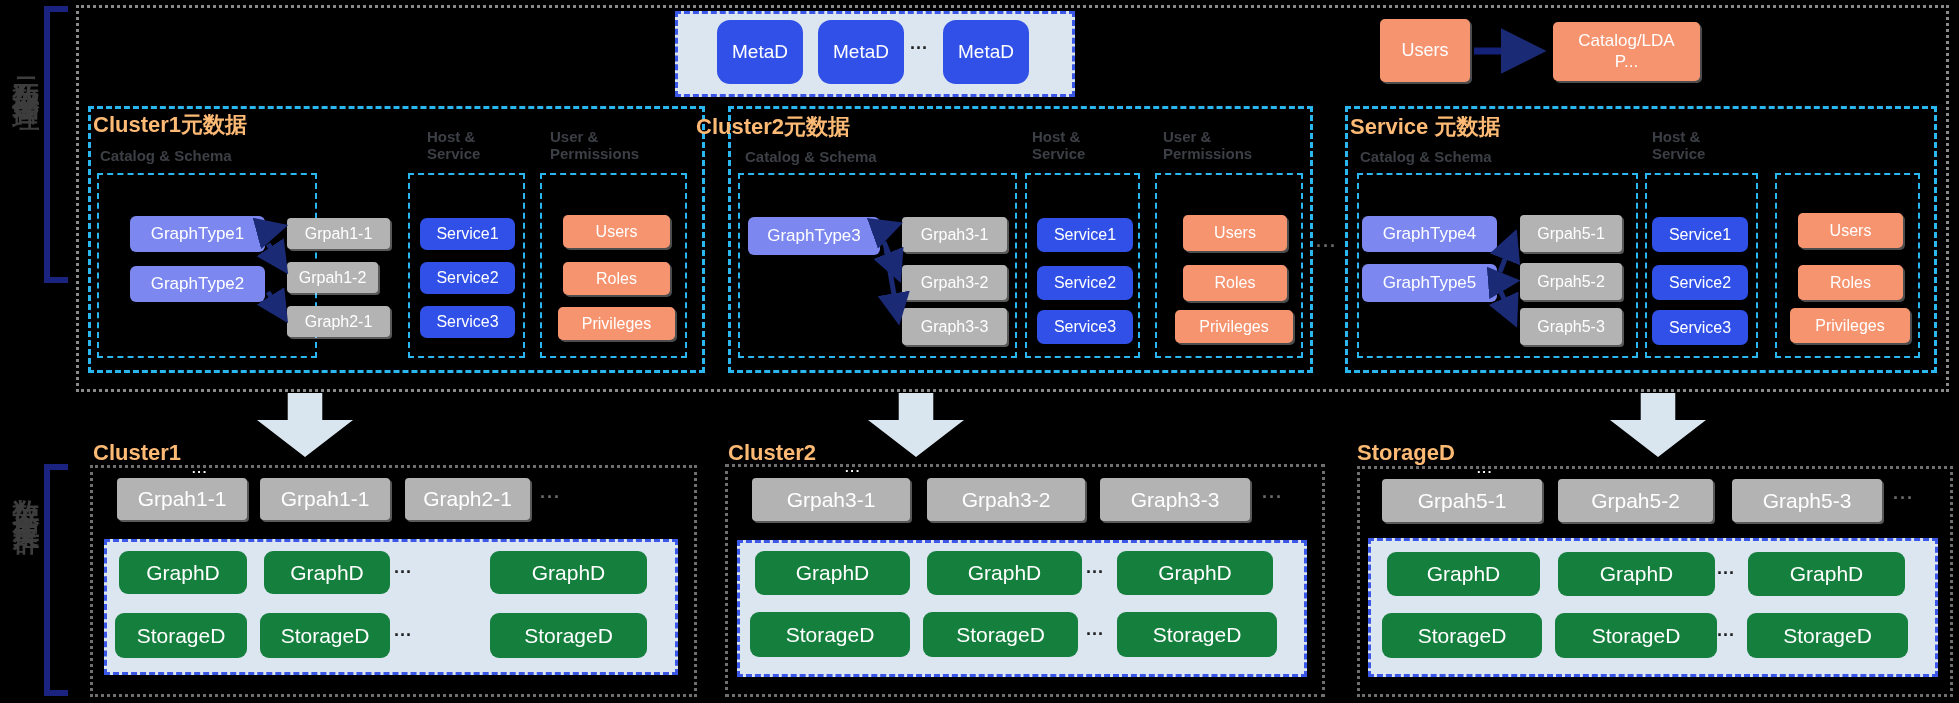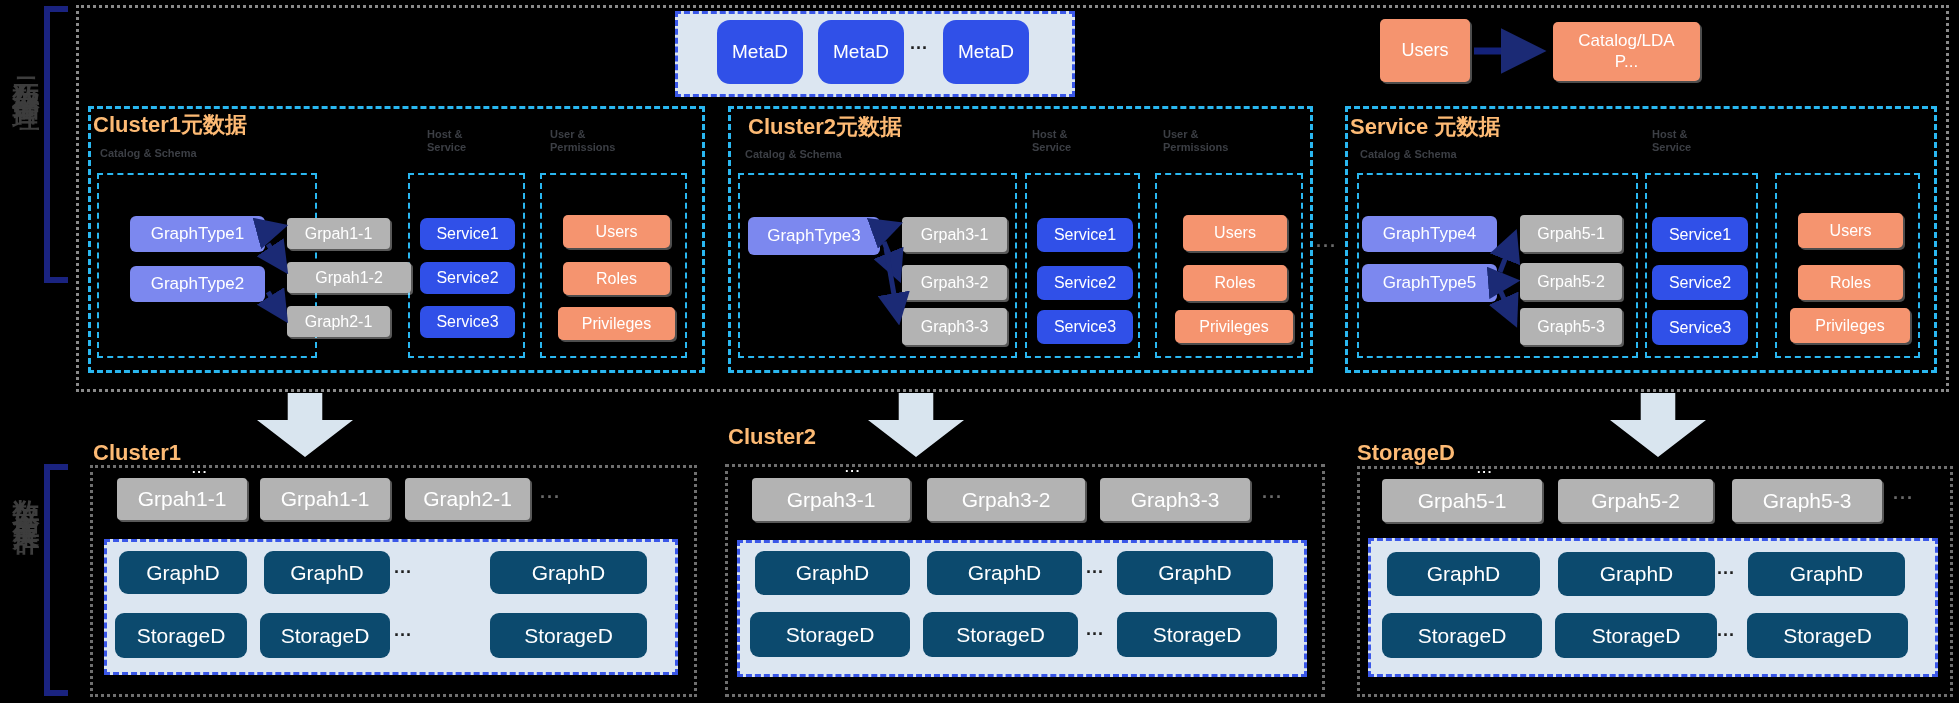--- a/index.html
+++ b/index.html
@@ -10,32 +10,32 @@
 
   
   .outer-dotted{border:3px dotted #8a8a8a;}
   .cluster-dotted{border:3px dotted #6f6f6f;}
   .cyan-dash{border:3px dashed #2ab7f0;}
   .cyan-dash-inner{border:2px dashed #2ab7f0;}
   .panel{background:#dce6f1;border:3px dashed #3a57e8;}
 
   
   .b-blue{background:#3050e8;color:#fff;border-radius:7px;}
-  .b-blue-big{background:#0c4a6e;color:#fff;border-radius:9px;font-size:21px;}
+  .b-blue-big{background:#15803d;color:#fff;border-radius:9px;font-size:21px;}
   .b-peri{background:#7c88ef;color:#fff;border-radius:6px;font-size:17px;}
   .b-gray{background:#b3b3b3;color:#fff;border-radius:4px;font-size:16px;
           box-shadow:2px 2px 0 rgba(255,255,255,.35);}
   .b-gray-big{background:#b3b3b3;color:#fff;border-radius:4px;font-size:21px;
           box-shadow:2px 2px 0 rgba(255,255,255,.35);}
   .b-orange{background:#f5946f;color:#fff;border-radius:5px;font-size:16px;
           box-shadow:2px 2px 0 rgba(255,255,255,.3);}
   .b-sm{font-size:16px;}
 
   .red-title{color:#fdba74;font-weight:bold;font-size:22px;white-space:nowrap;}
-  .sec-label{color:#3c3f45;font-size:11px;font-weight:bold;line-height:1.15;white-space:nowrap;}
+  .sec-label{color:#3c3f45;font-size:15px;font-weight:bold;line-height:1.15;white-space:nowrap;}
   .ell{color:#6a6a6a;font-size:18px;font-weight:bold;letter-spacing:1px;}
   .ell-dark{color:#1e1e1e;font-size:18px;font-weight:bold;}
   .ell-white{color:#fff;font-size:13px;font-weight:bold;letter-spacing:1px;}
   .rail-text{color:#3d3d3d;font-size:27px;font-weight:600;writing-mode:vertical-rl;
              text-orientation:upright;letter-spacing:7px;}
   .bracket{border-left:6px solid #1a2380;border-top:6px solid #1a2380;
            border-bottom:6px solid #1a2380;}
   .down-arrow{background:#d9e5ef;
       clip-path:polygon(32% 0%,68% 0%,68% 42%,100% 42%,50% 100%,0% 42%,32% 42%);}
 </style>
@@ -72,31 +72,31 @@
 <div class="abs sec-label" style="left:550px;top:128px;">
   <span style="display:block">User &amp;</span>
   <span style="display:block">Permissions</span>
 </div>
 <div class="abs cyan-dash-inner" style="left:97px;top:173px;width:220px;height:185px;"></div>
 <div class="abs cyan-dash-inner" style="left:408px;top:173px;width:117px;height:185px;"></div>
 <div class="abs cyan-dash-inner" style="left:540px;top:173px;width:147px;height:185px;"></div>
 <div class="abs b-peri flexc" style="left:130px;top:216px;width:135px;height:36px;">GraphType1</div>
 <div class="abs b-peri flexc" style="left:130px;top:266px;width:135px;height:36px;">GraphType2</div>
 <div class="abs b-gray flexc" style="left:287px;top:218px;width:103px;height:31px;">Grpah1-1</div>
-<div class="abs b-gray flexc" style="left:287px;top:262px;width:124px;height:31px;">Grpah1-2</div>
+<div class="abs b-gray flexc" style="left:287px;top:262px;width:91px;height:31px;">Grpah1-2</div>
 <div class="abs b-gray flexc" style="left:287px;top:306px;width:103px;height:31px;">Graph2-1</div>
 <div class="abs b-blue flexc b-sm" style="left:420px;top:218px;width:95px;height:32px;">Service1</div>
 <div class="abs b-blue flexc b-sm" style="left:420px;top:262px;width:95px;height:32px;">Service2</div>
 <div class="abs b-blue flexc b-sm" style="left:420px;top:306px;width:95px;height:32px;">Service3</div>
 <div class="abs b-orange flexc" style="left:563px;top:215px;width:107px;height:33px;">Users</div>
 <div class="abs b-orange flexc" style="left:563px;top:262px;width:107px;height:33px;">Roles</div>
 <div class="abs b-orange flexc" style="left:558px;top:307px;width:117px;height:33px;">Privileges</div>
 
 <div class="abs cyan-dash" style="left:728px;top:106px;width:585px;height:267px;"></div>
-<div class="abs red-title" style="left:748px;top:112px;">Cluster2元数据</div>
+<div class="abs red-title" style="left:696px;top:112px;">Cluster2元数据</div>
 <div class="abs sec-label" style="left:745px;top:148px;">Catalog &amp; Schema</div>
 <div class="abs sec-label" style="left:1032px;top:128px;">
   <span style="display:block">Host &amp;</span>
   <span style="display:block">Service</span>
 </div>
 <div class="abs sec-label" style="left:1163px;top:128px;">
   <span style="display:block">User &amp;</span>
   <span style="display:block">Permissions</span>
 </div>
 <div class="abs cyan-dash-inner" style="left:738px;top:173px;width:279px;height:185px;"></div>
@@ -151,21 +151,21 @@
 <div class="abs panel" style="left:104px;top:539px;width:574px;height:136px;"></div>
 <div class="abs b-blue-big flexc" style="left:119px;top:551px;width:128px;height:43px;">GraphD</div>
 <div class="abs b-blue-big flexc" style="left:264px;top:551px;width:126px;height:43px;">GraphD</div>
 <div class="abs ell-dark" style="left:394px;top:562px;">···</div>
 <div class="abs b-blue-big flexc" style="left:490px;top:551px;width:157px;height:43px;">GraphD</div>
 <div class="abs b-blue-big flexc" style="left:115px;top:613px;width:132px;height:45px;">StorageD</div>
 <div class="abs b-blue-big flexc" style="left:260px;top:613px;width:130px;height:45px;">StorageD</div>
 <div class="abs ell-dark" style="left:394px;top:625px;">···</div>
 <div class="abs b-blue-big flexc" style="left:490px;top:613px;width:157px;height:45px;">StorageD</div>
 
-<div class="abs red-title" style="left:728px;top:424px;">Cluster2</div>
+<div class="abs red-title" style="left:728px;top:440px;">Cluster2</div>
 <div class="abs cluster-dotted" style="left:725px;top:464px;width:600px;height:233px;"></div>
 <div class="abs ell-white" style="left:845px;top:463px;">···</div>
 <div class="abs b-gray-big flexc" style="left:752px;top:478px;width:158px;height:43px;">Grpah3-1</div>
 <div class="abs b-gray-big flexc" style="left:927px;top:478px;width:158px;height:43px;">Grpah3-2</div>
 <div class="abs b-gray-big flexc" style="left:1100px;top:478px;width:150px;height:43px;">Graph3-3</div>
 <div class="abs ell" style="left:1262px;top:487px;">···</div>
 <div class="abs panel" style="left:737px;top:540px;width:570px;height:137px;"></div>
 <div class="abs b-blue-big flexc" style="left:755px;top:551px;width:155px;height:44px;">GraphD</div>
 <div class="abs b-blue-big flexc" style="left:927px;top:551px;width:155px;height:44px;">GraphD</div>
 <div class="abs ell-dark" style="left:1086px;top:562px;">···</div>

